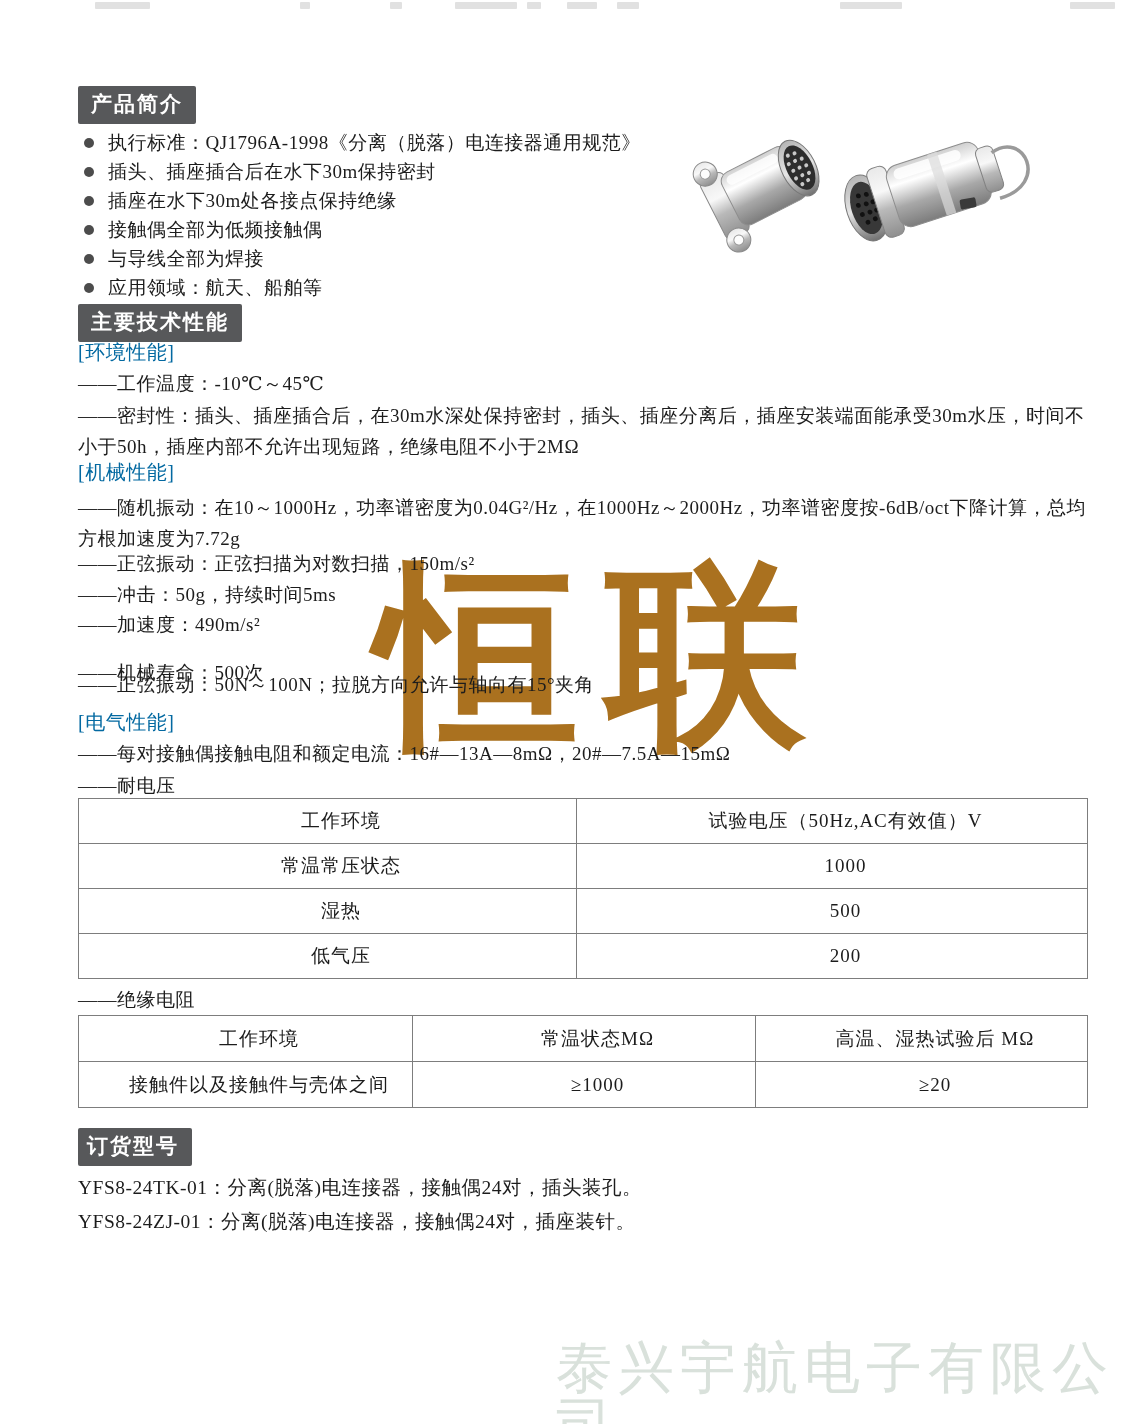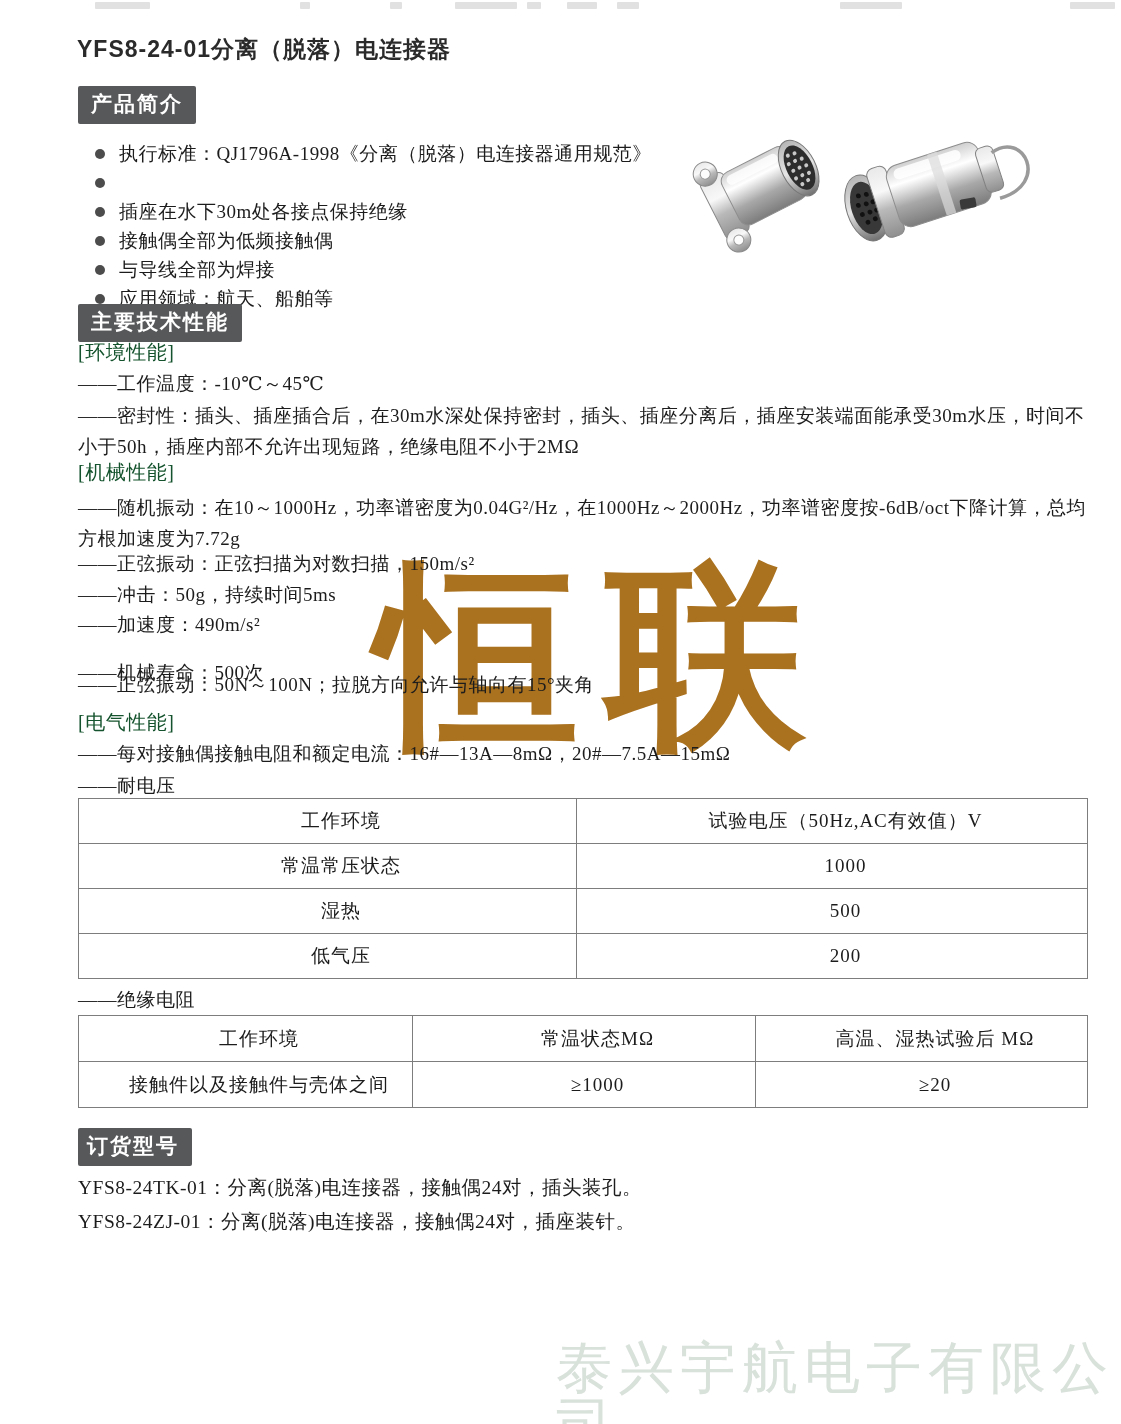--- a/index.html
+++ b/index.html
@@ -23,27 +23,27 @@
     position:absolute;left:78px;
     background:#57585a;color:#ffffff;
     font-family:Liberation Serif, serif;
     font-weight:bold;font-size:21px;letter-spacing:2px;
     padding:4px 13px 6px 13px;border-radius:2px;
   }
   .b-intro{top:86px;}
   .b-tech{top:304px;}
   .b-order{top:1128px;padding-left:9px;}
 
-  .bullets{position:absolute;left:80px;top:124px;margin:15px;padding:0;list-style:none;}
+  .bullets{position:absolute;left:80px;top:124px;margin:4px;padding:0;list-style:none;}
   .bullets li{height:29px;line-height:29px;font-size:19px;letter-spacing:.5px;white-space:nowrap;}
   .dot{display:inline-block;width:10px;height:10px;border-radius:50%;background:#4c4c4c;margin-right:14px;vertical-align:1px;}
 
   .line{position:absolute;left:78px;font-size:19px;letter-spacing:.5px;line-height:24px;white-space:nowrap;color:#1c1c1c;}
   .para{white-space:normal;width:1009px;line-height:31px;}
-  .lbl{color:#14532d;font-size:20px;}
+  .lbl{color:#0369a1;font-size:20px;}
 
   table{position:absolute;left:78px;border-collapse:collapse;table-layout:fixed;background:transparent;}
   th,td{border:1px solid #7d7d7d;font-weight:normal;font-size:19px;text-align:center;letter-spacing:1px;color:#1c1c1c;padding-left:28px;}
   .t1{top:798px;width:1009px;}
   .t1 tr{height:45px;}
   .t2{top:1015px;width:1009px;}
   .t2 tr{height:46px;}
 
   .order-line{position:absolute;left:78px;font-size:19.5px;letter-spacing:.5px;white-space:nowrap;}
 
@@ -73,27 +73,26 @@
   <div class="artifact" style="left:95px;width:55px;"></div>
   <div class="artifact" style="left:300px;width:10px;"></div>
   <div class="artifact" style="left:390px;width:12px;"></div>
   <div class="artifact" style="left:455px;width:62px;"></div>
   <div class="artifact" style="left:527px;width:14px;"></div>
   <div class="artifact" style="left:567px;width:30px;"></div>
   <div class="artifact" style="left:617px;width:22px;"></div>
   <div class="artifact" style="left:840px;width:62px;"></div>
   <div class="artifact" style="left:1070px;width:45px;"></div>
 
-  <h1 class="title">YFS8-24-01分离（脱落）电连接器</h1>
 
   <div class="badge b-intro">产品简介</div>
 
   <ul class="bullets">
     <li><span class="dot"></span><span>执行标准：QJ1796A-1998《分离（脱落）电连接器通用规范》</span></li>
-    <li><span class="dot"></span></li>
+    <li><span class="dot"></span><span>插头、插座插合后在水下30m保持密封</span></li>
     <li><span class="dot"></span><span>插座在水下30m处各接点保持绝缘</span></li>
     <li><span class="dot"></span><span>接触偶全部为低频接触偶</span></li>
     <li><span class="dot"></span><span>与导线全部为焊接</span></li>
     <li><span class="dot"></span><span>应用领域：航天、船舶等</span></li>
   </ul>
 
   <svg class="photo" width="345" height="170" viewBox="0 0 345 170">
     <defs>
       <linearGradient id="met1" x1="0" y1="0" x2="0" y2="1">
         <stop offset="0" stop-color="#e9e9e9"></stop>

